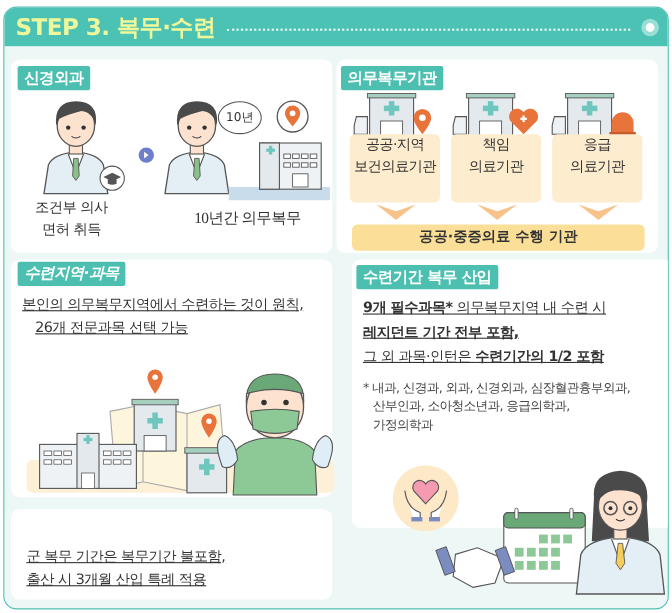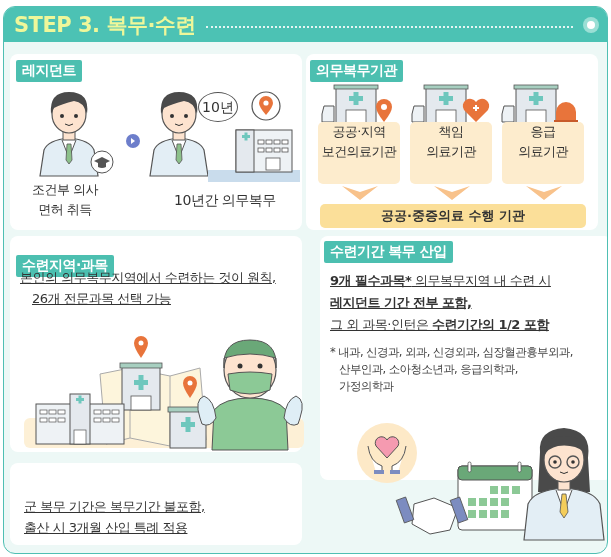--- a/index.html
+++ b/index.html
@@ -24,21 +24,21 @@
 <body>
 
 <div class="frame">
   <div class="hdr">
     <span class="hdr-title">STEP 3.  복무·수련</span>
     <span class="hdr-dots"></span>
     <span class="hdr-btn"></span>
   </div>
 
   <div class="card" style="left:6px; top:47px; width:292px; height:176px;">
-    <span class="tag" style="left:6px; top:6px;">레지던트</span>
+    <span class="tag" style="left:6px; top:6px;">신경외과</span>
 
     <svg style="left:24px; top:30px;" width="70" height="92" viewBox="0 0 70 92">
       <path d="M6 92 L10 66 Q14 56 35 54 Q56 56 60 66 L64 92 Z" fill="#e3eef5" stroke="#555" stroke-width="1.2"></path>
       <path d="M28 56 L35 74 L42 56" fill="#fff" stroke="#555" stroke-width="1"></path>
       <path d="M33 60 L37 60 L38 76 L35 80 L32 76 Z" fill="#8cc08a" stroke="#555" stroke-width="0.8"></path>
       <rect x="29" y="44" width="12" height="12" fill="#fde3cf" stroke="#555" stroke-width="1"></rect>
       <ellipse cx="35" cy="30" rx="17" ry="19" fill="#fde3cf" stroke="#555" stroke-width="1.2"></ellipse>
       <path d="M17 30 Q15 8 35 8 Q56 8 53 30 Q50 18 40 17 Q28 20 20 24 Z" fill="#4a4a4a"></path>
       <circle cx="28" cy="32" r="2" fill="#333"></circle>
         <circle cx="42" cy="32" r="2" fill="#333"></circle>
@@ -63,21 +63,21 @@
       <path d="M6 92 L10 66 Q14 56 35 54 Q56 56 60 66 L64 92 Z" fill="#e3eef5" stroke="#555" stroke-width="1.2"></path>
       <path d="M28 56 L35 74 L42 56" fill="#fff" stroke="#555" stroke-width="1"></path>
       <path d="M33 60 L37 60 L38 76 L35 80 L32 76 Z" fill="#8cc08a" stroke="#555" stroke-width="0.8"></path>
       <rect x="29" y="44" width="12" height="12" fill="#fde3cf" stroke="#555" stroke-width="1"></rect>
       <ellipse cx="35" cy="30" rx="17" ry="19" fill="#fde3cf" stroke="#555" stroke-width="1.2"></ellipse>
       <path d="M17 30 Q15 8 35 8 Q56 8 53 30 Q50 18 40 17 Q28 20 20 24 Z" fill="#4a4a4a"></path>
       <circle cx="28" cy="32" r="2" fill="#333"></circle>
         <circle cx="42" cy="32" r="2" fill="#333"></circle>
       <path d="M31 40 Q35 43 39 40" fill="none" stroke="#333" stroke-width="1"></path>
     </svg>
-    <div style="position:absolute; left:188px; top:38px; width:40px; height:30px; border:1.2px solid #555; border-radius:50%; background:#fff; font-size:14px; text-align:center; line-height:28px; color:#333;">
+    <div style="position:absolute; left:188px; top:38px; width:40px; height:30px; border:1.2px solid #555; border-radius:50%; background:#fff; font-size:11px; text-align:center; line-height:28px; color:#333;">
       <span>10년</span>
     </div>
     <svg style="left:240px; top:36px;" width="32" height="32" viewBox="0 0 32 32">
       <circle cx="16" cy="16" r="14" fill="#fff" stroke="#555" stroke-width="1.2"></circle>
       <path d="M16 25 Q9 17 9 13 A7 7 0 0 1 23 13 Q23 17 16 25 Z" fill="#e8743b"></path>
       <circle cx="16" cy="13" r="2.6" fill="#fff"></circle>
     </svg>
     <svg style="left:198px; top:72px;" width="92" height="56" viewBox="0 0 92 56">
       <rect x="0" y="44" width="92" height="12" fill="#c9dcec"></rect>
       <rect x="28" y="4" width="56" height="42" fill="#eef2f5" stroke="#555" stroke-width="1"></rect>
@@ -90,21 +90,21 @@
           <rect x="58" y="14" width="6" height="4"></rect>
           <rect x="66" y="14" width="6" height="4"></rect>
           <rect x="74" y="14" width="6" height="4"></rect>
         <rect x="50" y="22" width="6" height="4"></rect>
           <rect x="58" y="22" width="6" height="4"></rect>
           <rect x="66" y="22" width="6" height="4"></rect>
           <rect x="74" y="22" width="6" height="4"></rect>
         <rect x="58" y="32" width="14" height="12"></rect>
       </g>
     </svg>
-    <div class="lbl" style="left:140px; top:136px; width:150px; font-size:14px;">10년간 의무복무</div>
+    <div class="lbl" style="left:140px; top:136px; width:150px; font-size:14px;font-family:Liberation Serif, serif;">10년간 의무복무</div>
   </div>
 
   <div class="card" style="left:302px; top:47px; width:292px; height:176px;">
     <span class="tag" style="left:4px; top:6px;">의무복무기관</span>
 
     <svg style="left:14px; top:30px;" width="80" height="40" viewBox="0 0 80 40">
       <path d="M2 30 L4 22 L14 22 L14 38 L2 38 Z" fill="#eef2f5" stroke="#555" stroke-width="1"></path>
       <rect x="16" y="4" width="40" height="36" fill="#e4e9ee" stroke="#555" stroke-width="1"></rect>
       <rect x="14" y="1" width="44" height="4" fill="#a7cfc0" stroke="#555" stroke-width="0.8"></rect>
       <rect x="29" y="12" width="14" height="5" fill="#6ec7bd"></rect>
@@ -155,21 +155,21 @@
         <path d="M0 0 L18 14 L36 0 L18 6 Z" fill="#f8c28b"></path>
       </svg>
     <svg style="left:220px; top:132px;" width="36" height="14" viewBox="0 0 36 14">
         <path d="M0 0 L18 14 L36 0 L18 6 Z" fill="#f8c28b"></path>
       </svg>
 
     <div class="bar" style="left:14px; top:150px; width:266px; height:24px;">공공·중증의료 수행 기관</div>
   </div>
 
   <div class="card" style="left:6px; top:229px; width:292px; height:216px;">
-    <span class="tag" style="left:6px; top:19px;">수련지역·과목</span>
+    <span class="tag" style="left:6px; top:2px;font-style:italic;">수련지역·과목</span>
     <div class="txt" style="left:10px; top:31px;">본인의 의무복무지역에서 수련하는 것이 원칙,</div>
     <div class="txt" style="left:22px; top:52px;">26개 전문과목 선택 가능</div>
 
     <svg style="left:14px; top:78px;" width="280" height="136" viewBox="0 0 280 136">
       <rect x="0" y="104" width="280" height="30" rx="6" fill="#fdf0d6"></rect>
       <path d="M76 60 L106 54 L146 62 L176 54 L182 126 L146 132 L106 124 L82 130 Z" fill="#fdf5dc" stroke="#aaa" stroke-width="1"></path>
       <path d="M106 54 L106 124 M146 62 L146 132" stroke="#aaa" stroke-width="1"></path>
       <rect x="98" y="52" width="38" height="44" fill="#e4e9ee" stroke="#555" stroke-width="1"></rect>
       <rect x="96" y="49" width="42" height="5" fill="#a7cfc0" stroke="#555" stroke-width="0.8"></rect>
       <rect x="110" y="66" width="14" height="5" fill="#6ec7bd"></rect>

